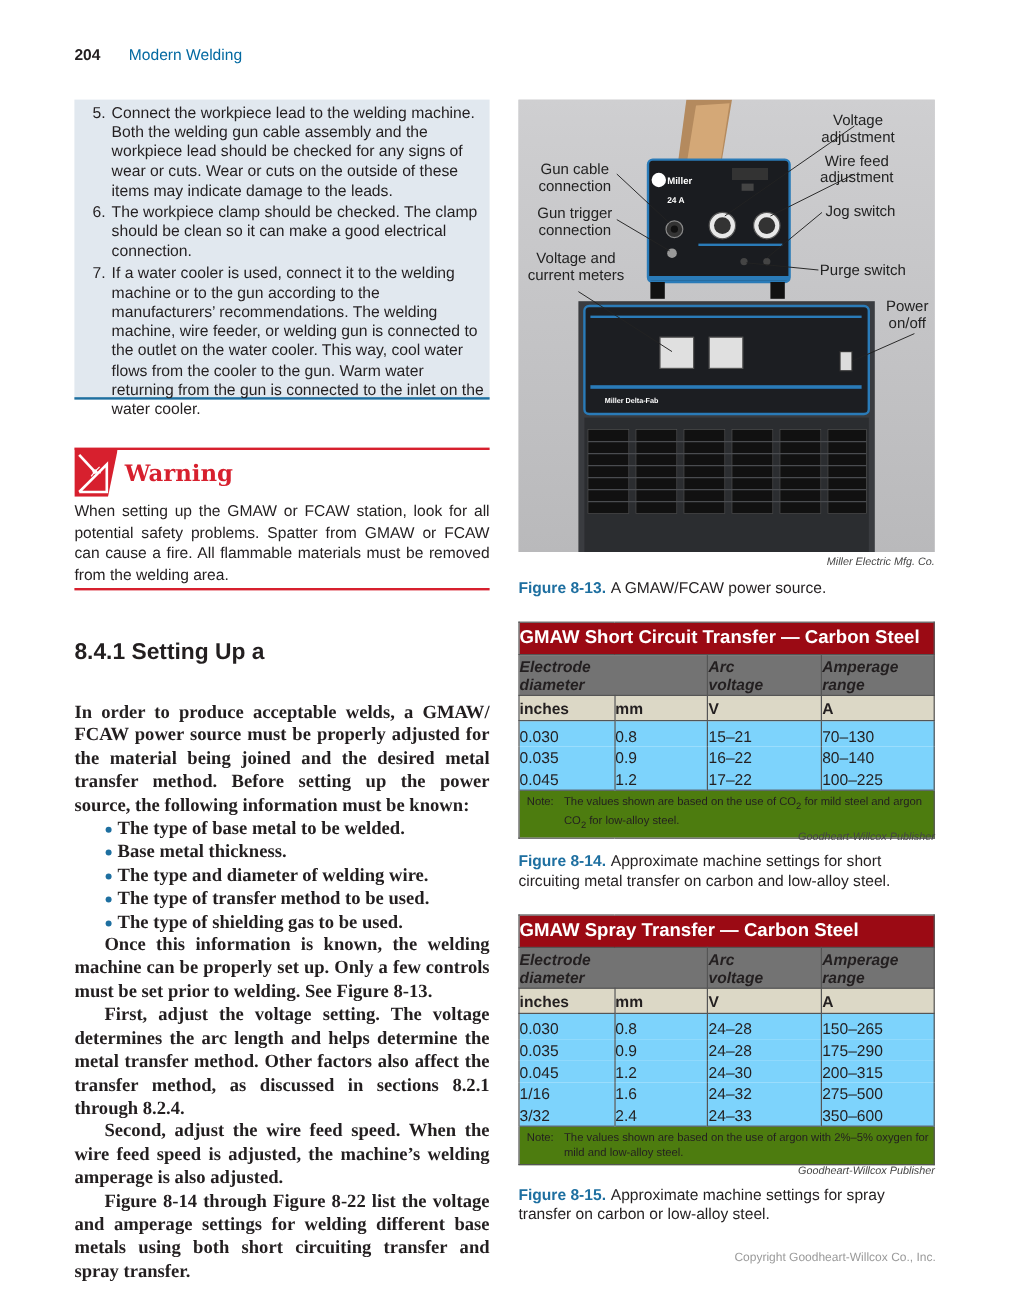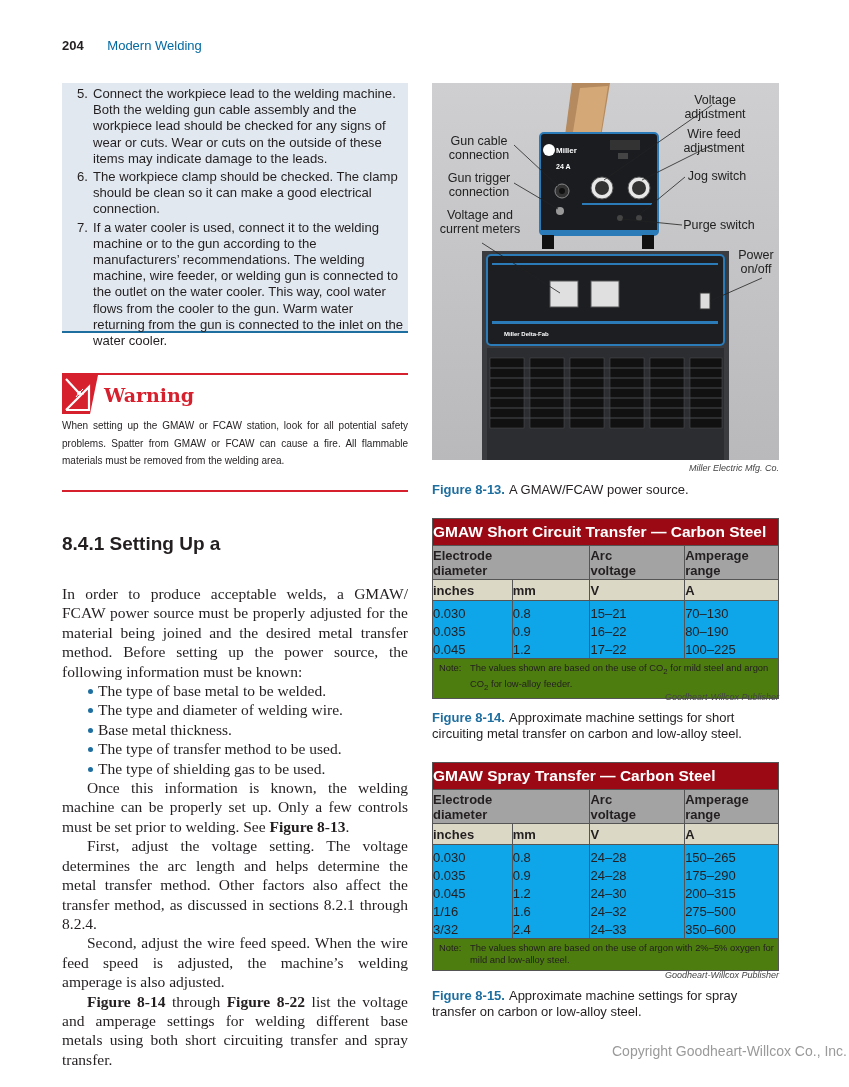--- a/index.html
+++ b/index.html
@@ -10,43 +10,43 @@
   .runhead .book{color:#0369a1;}
   .stepbox{left:62px;top:83px;width:346px;height:248px;background:#e1e8ef;border-bottom:2px solid #1e6fa0;}
   .steps{margin:0;padding:3px 0 0 0;list-style:none;font-size:13.1px;line-height:16.2px;}
   .steps li{display:flex;margin-bottom:2px;}
   .steps .num{width:26px;text-align:right;padding-right:5px;flex:none;}
   .steps .txt{flex:1;padding-right:4px;}
   .warn-top{left:62px;top:373px;width:346px;height:2px;background:#d7202e;}
   .warn-bot{left:62px;top:490px;width:346px;height:2px;background:#d7202e;}
   .warn-icon{left:62px;top:375px;width:36px;height:39px;}
   .warn-title{left:104px;top:384px;font-family:"DejaVu Serif",serif;font-weight:bold;font-size:19px;color:#d7202e;letter-spacing:0px;}
-  .warn-text{left:62px;top:417px;width:346px;font-size:10px;line-height:17.5px;text-align:justify;}
+  .warn-text{left:62px;top:417px;width:346px;font-size:13px;line-height:17.5px;text-align:justify;}
   .sec-title{left:62px;top:532px;width:350px;font-size:19px;font-weight:bold;line-height:23px;}
-  .body{font-family:"Liberation Serif",serif;font-size:15.5px;line-height:19.4px;text-align:justify;width:346px;left:62px;}
+  .body{font-family:"Liberation Serif",serif;font-size:15.5px;line-height:19.4px;text-align:justify;width:346px;left:62px;font-weight:bold;}
   .body p{margin:0;}
   .body p.ind{text-indent:25px;}
   .bullets{margin:0;padding:0 0 0 26px;list-style:none;text-align:left;}
   .bullets li{position:relative;padding-left:10px;}
   .bullets li:before{content:"";position:absolute;left:0;top:8px;width:5px;height:5px;border-radius:50%;background:#1e6fa0;}
   .photo{left:432px;top:83px;width:347px;height:377px;background:#c9c9cb;overflow:hidden;}
   .credit{font-size:9px;font-style:italic;color:#444;text-align:right;width:347px;left:432px;}
   .figcap{left:432px;width:350px;font-size:13px;line-height:16px;}
   .figcap .fn{color:#1e6fa0;font-weight:bold;margin-right:4px;}
   table.spec{border-collapse:collapse;width:347px;font-size:13px;}
   table.spec td{text-align:left;padding:0;}
   .spec .ttl td{background:#9b0a14;color:#fff;font-weight:bold;font-size:15.5px;height:26px;border:1px solid #555;}
-  .spec .hd td{background:#a3a3a3;font-weight:bold;line-height:15px;border:1px solid #555;height:33px;}
+  .spec .hd td{background:#737373;font-weight:bold;line-height:15px;border:1px solid #555;height:33px;font-style:italic;}
   .spec .un td{background:#dcd8c6;font-weight:bold;height:20px;border:1px solid #555;}
-  .spec .row td{background:#0ea5e9;height:18px;border-left:1px solid #555;border-right:1px solid #555;}
+  .spec .row td{background:#7dd3fc;height:18px;border-left:1px solid #555;border-right:1px solid #555;}
   .spec .row.first td{padding-top:3px;}
   .spec .note td{background:#4d7c0f;border:1px solid #555;text-align:left;font-size:9.4px;line-height:12px;padding:3px 4px 4px 6px;}
   .note-wrap{display:flex;}
   .note-wrap .lbl{flex:none;width:31px;}
-  .copyright{left:612px;top:1043px;font-size:14px;color:#9a9a9a;}
+  .copyright{left:612px;top:1043px;font-size:10px;color:#9a9a9a;}
   .lbl-photo{position:absolute;font-size:12.5px;color:#222;line-height:14px;text-align:center;}
 </style>
 </head>
 <body>
 
 <div class="abs runhead">
   <span class="pg">204</span>
   <span class="book">Modern Welding</span>
 </div>
 
@@ -85,22 +85,22 @@
 
 <div class="abs sec-title">
   <span>8.4.1</span>
   <span>Setting Up a</span><br>
 </div>
 
 <div class="abs body" style="top:584px;">
   <p>In order to produce acceptable welds, a GMAW/ FCAW power source must be properly adjusted for the material being joined and the desired metal transfer method. Before setting up the power source, the following information must be known:</p>
   <ul class="bullets">
     <li>The type of base metal to be welded.</li>
+    <li>Base metal thickness.</li>
     <li>The type and diameter of welding wire.</li>
-    <li>Base metal thickness.</li>
     <li>The type of transfer method to be used.</li>
     <li>The type of shielding gas to be used.</li>
   </ul>
   <p class="ind"><span>Once this information is known, the welding machine can be properly set up. Only a few controls must be set prior to welding. See </span><b>Figure 8-13</b><span>.</span></p>
   <p class="ind">First, adjust the voltage setting. The voltage determines the arc length and helps determine the metal transfer method. Other factors also affect the transfer method, as discussed in sections 8.2.1 through 8.2.4.</p>
   <p class="ind">Second, adjust the wire feed speed. When the wire feed speed is adjusted, the machine’s welding amperage is also adjusted.</p>
   <p class="ind"><b>Figure 8-14</b><span> through </span><b>Figure 8-22</b><span> list the voltage and amperage settings for welding different base metals using both short circuiting transfer and spray transfer.</span></p>
 </div>
 
 <div class="abs photo">
@@ -212,33 +212,33 @@
     <tr class="row first">
           <td>0.030</td>
           <td>0.8</td>
           <td>15–21</td>
           <td>70–130</td>
         </tr>
     <tr class="row">
           <td>0.035</td>
           <td>0.9</td>
           <td>16–22</td>
-          <td>80–190</td>
+          <td>80–140</td>
         </tr>
     <tr class="row">
           <td>0.045</td>
           <td>1.2</td>
           <td>17–22</td>
           <td>100–225</td>
         </tr>
     <tr class="note">
           <td colspan="4">
       <div class="note-wrap">
               <span class="lbl">Note:</span>
-              <span><span>The values shown are based on the use of CO</span><sub>2</sub><span> for mild steel and argon CO</span><sub>2</sub><span> for low-alloy feeder.</span></span>
+              <span><span>The values shown are based on the use of CO</span><sub>2</sub><span> for mild steel and argon CO</span><sub>2</sub><span> for low-alloy steel.</span></span>
             </div>
     </td>
         </tr>
   </tbody>
     </table>
 </div>
 <div class="abs credit" style="top:692px;">Goodheart-Willcox Publisher</div>
 <div class="abs figcap" style="top:710px;"><span class="fn">Figure 8-14.</span><span>Approximate machine settings for short circuiting metal transfer on carbon and low-alloy steel.</span></div>
 
 <div class="abs" style="left:432px;top:762px;">

